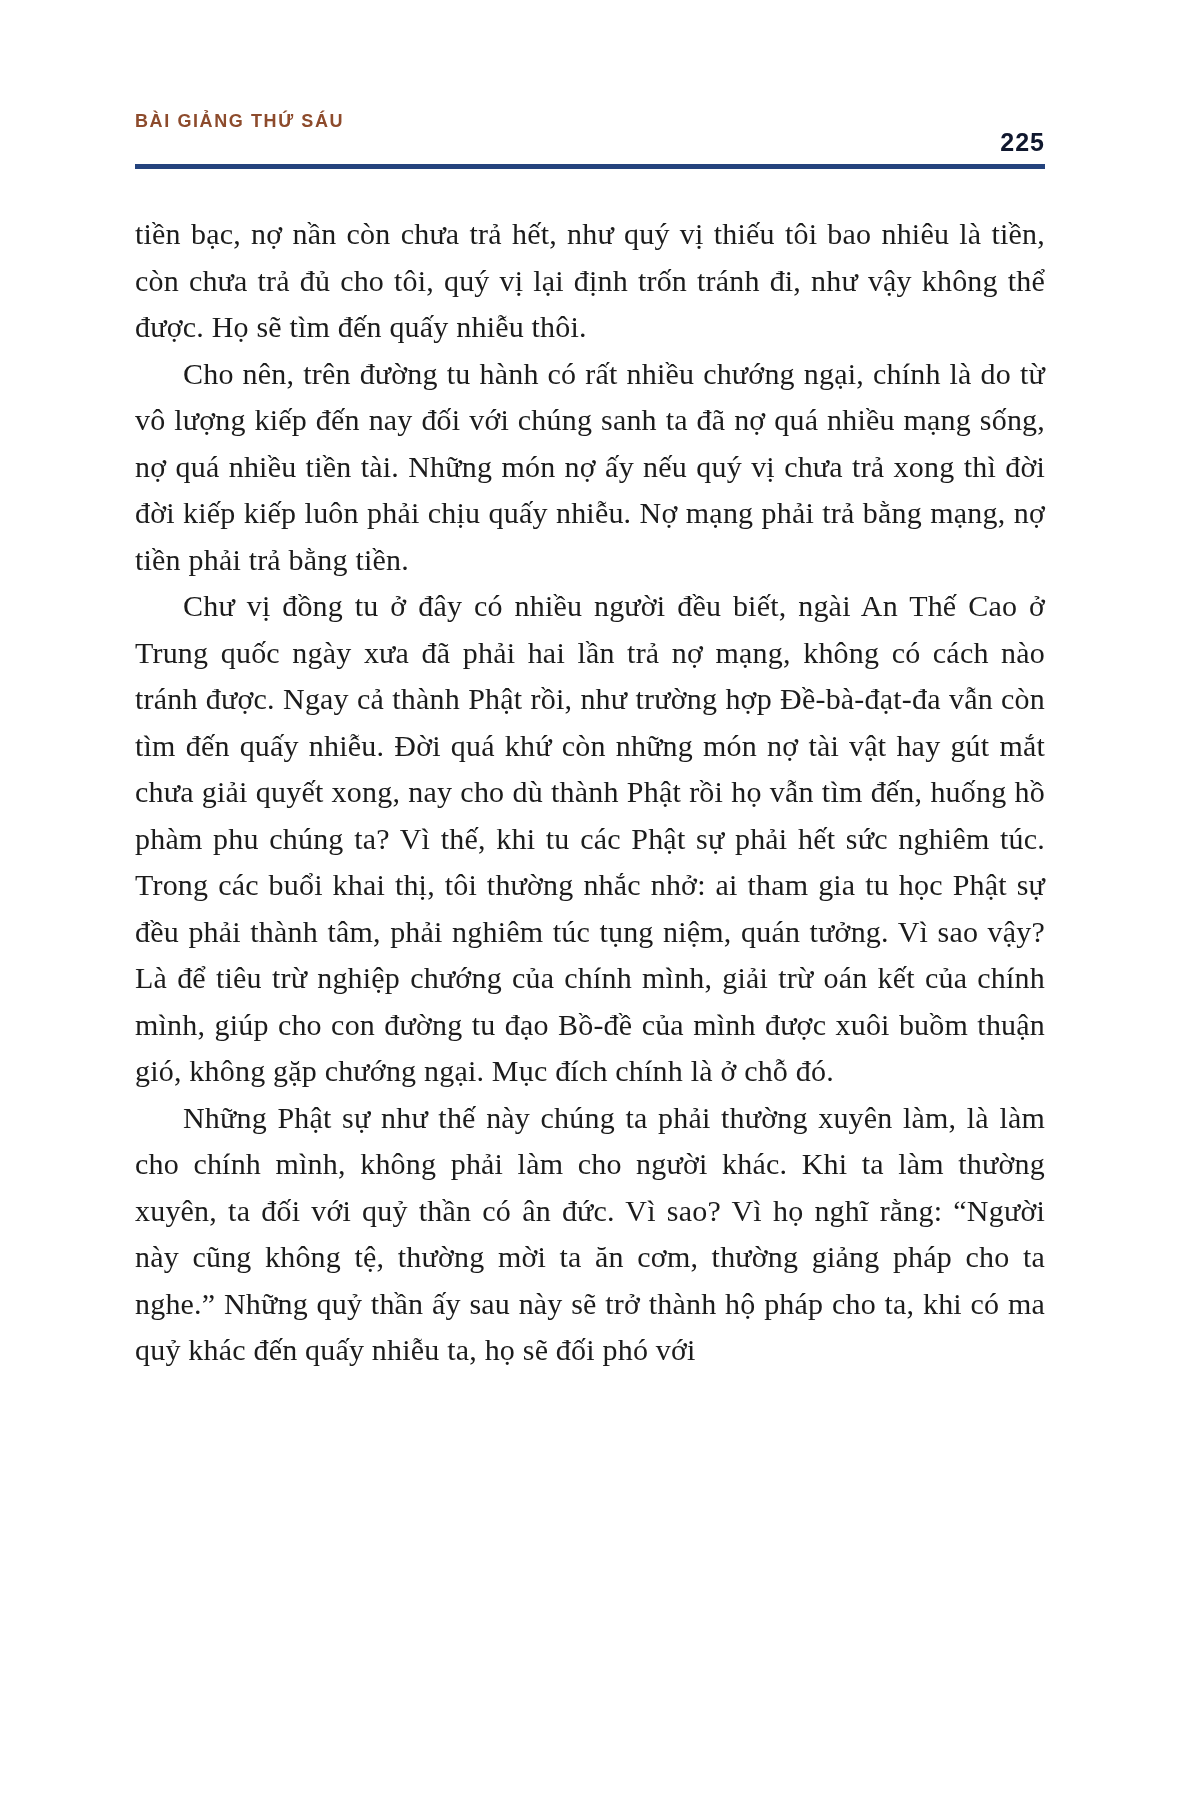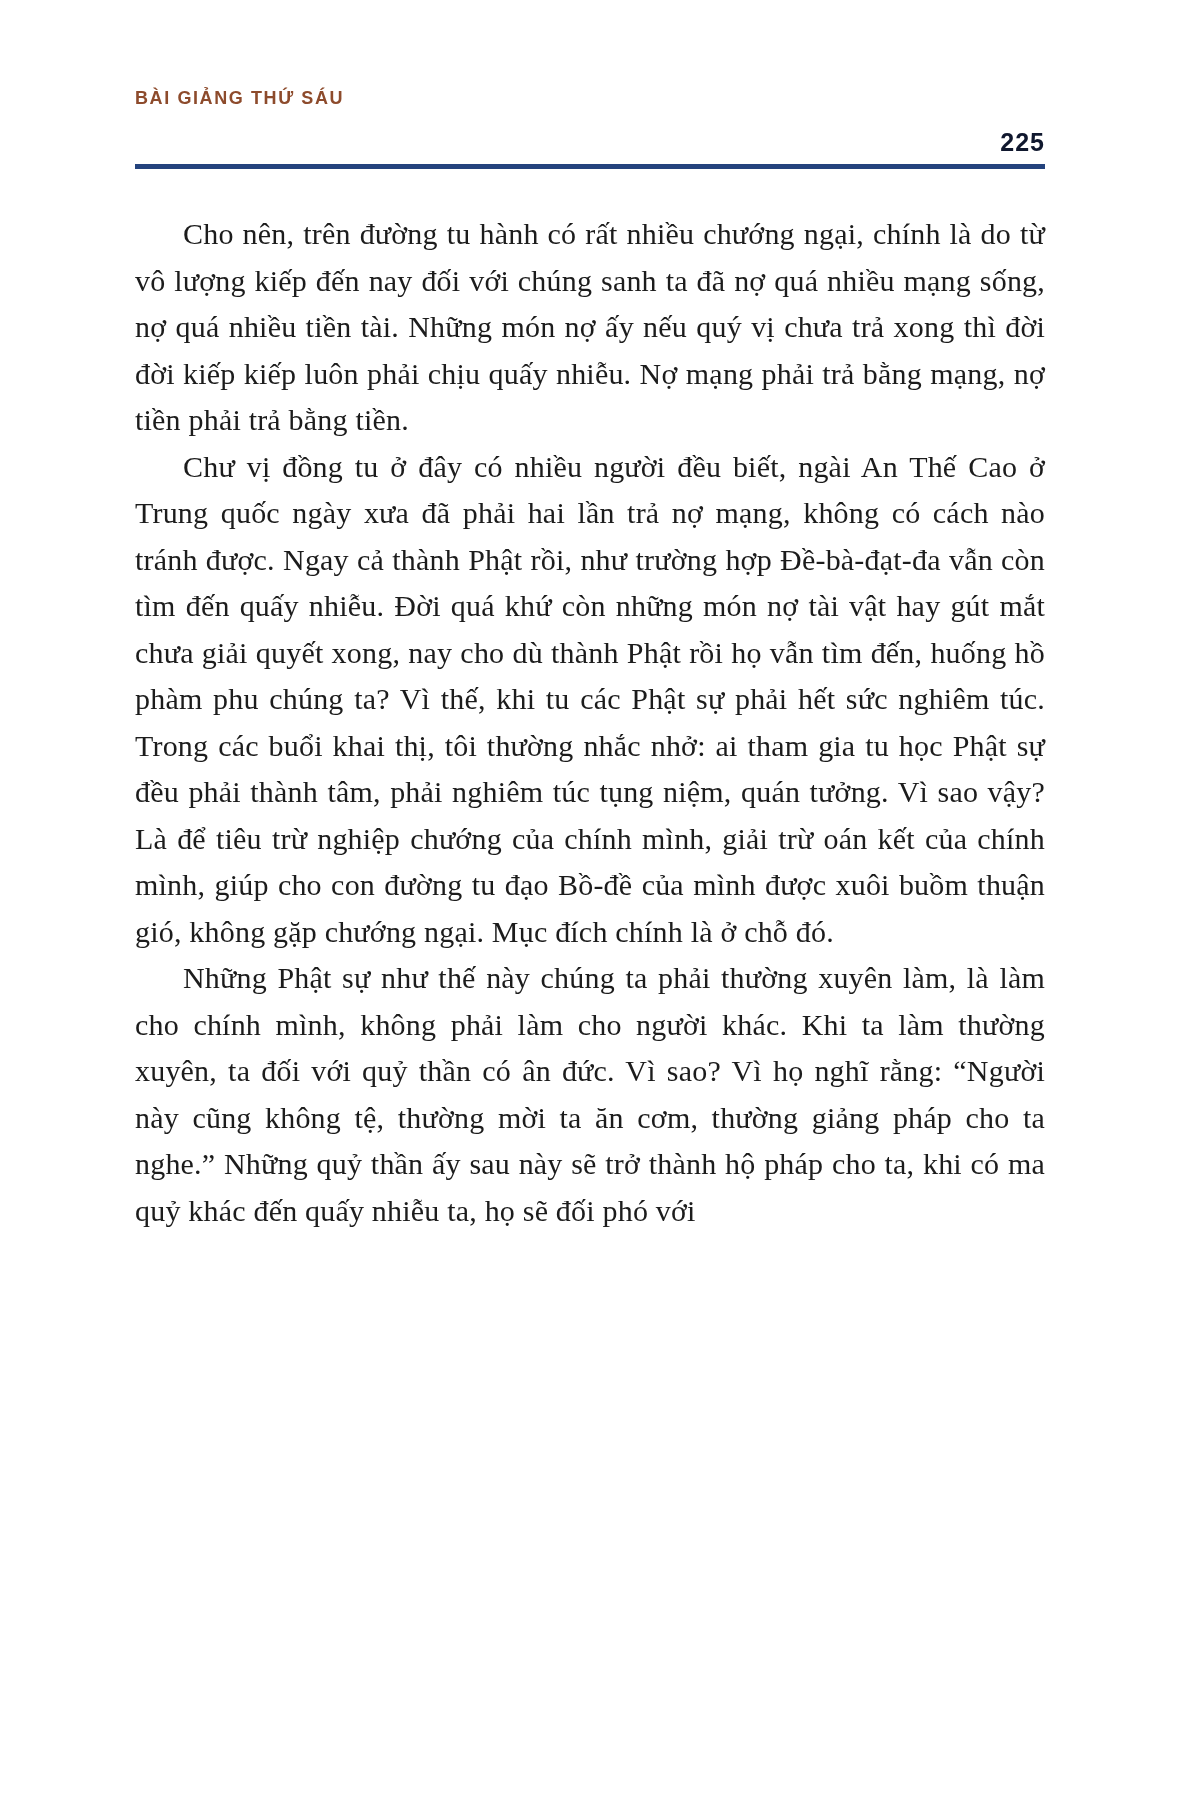--- a/index.html
+++ b/index.html
@@ -16,21 +16,21 @@
     height:1800px;
     background:var(--paper);
     padding:88px 155px 0 135px;
     font-family:"Liberation Serif","DejaVu Serif",serif;
     color:var(--body-text);
     overflow:hidden;
   }
   .page-header{
     display:flex;
     justify-content:space-between;
-    align-items:flex-start;
+    align-items:center;
   }
   .running-title{
     font-family:"Liberation Sans","DejaVu Sans",sans-serif;
     font-weight:bold;
     font-size:18px;
     letter-spacing:1.6px;
     color:var(--running-title);
     padding-bottom:2px;
   }
   .page-number{
@@ -66,18 +66,19 @@
 
 <div class="page">
 
   <div class="page-header">
     <span class="running-title">BÀI GIẢNG THỨ SÁU</span>
     <span class="page-number">225</span>
   </div>
   <div class="header-rule"></div>
 
   <div class="page-body">
+    <p class="no-indent">tiền bạc, nợ nần còn chưa trả hết, như quý vị thiếu tôi bao nhiêu là tiền, còn chưa trả đủ cho tôi, quý vị lại định trốn tránh đi, như vậy không thể được. Họ sẽ tìm đến quấy nhiễu thôi.</p>
     <p>Cho nên, trên đường tu hành có rất nhiều chướng ngại, chính là do từ vô lượng kiếp đến nay đối với chúng sanh ta đã nợ quá nhiều mạng sống, nợ quá nhiều tiền tài. Những món nợ ấy nếu quý vị chưa trả xong thì đời đời kiếp kiếp luôn phải chịu quấy nhiễu. Nợ mạng phải trả bằng mạng, nợ tiền phải trả bằng tiền.</p>
     <p>Chư vị đồng tu ở đây có nhiều người đều biết, ngài An Thế Cao ở Trung quốc ngày xưa đã phải hai lần trả nợ mạng, không có cách nào tránh được. Ngay cả thành Phật rồi, như trường hợp Đề-bà-đạt-đa vẫn còn tìm đến quấy nhiễu. Đời quá khứ còn những món nợ tài vật hay gút mắt chưa giải quyết xong, nay cho dù thành Phật rồi họ vẫn tìm đến, huống hồ phàm phu chúng ta? Vì thế, khi tu các Phật sự phải hết sức nghiêm túc. Trong các buổi khai thị, tôi thường nhắc nhở: ai tham gia tu học Phật sự đều phải thành tâm, phải nghiêm túc tụng niệm, quán tưởng. Vì sao vậy? Là để tiêu trừ nghiệp chướng của chính mình, giải trừ oán kết của chính mình, giúp cho con đường tu đạo Bồ-đề của mình được xuôi buồm thuận gió, không gặp chướng ngại. Mục đích chính là ở chỗ đó.</p>
     <p>Những Phật sự như thế này chúng ta phải thường xuyên làm, là làm cho chính mình, không phải làm cho người khác. Khi ta làm thường xuyên, ta đối với quỷ thần có ân đức. Vì sao? Vì họ nghĩ rằng: “Người này cũng không tệ, thường mời ta ăn cơm, thường giảng pháp cho ta nghe.” Những quỷ thần ấy sau này sẽ trở thành hộ pháp cho ta, khi có ma quỷ khác đến quấy nhiễu ta, họ sẽ đối phó với</p>
   </div>
 
 </div>
 
 </body></html>

